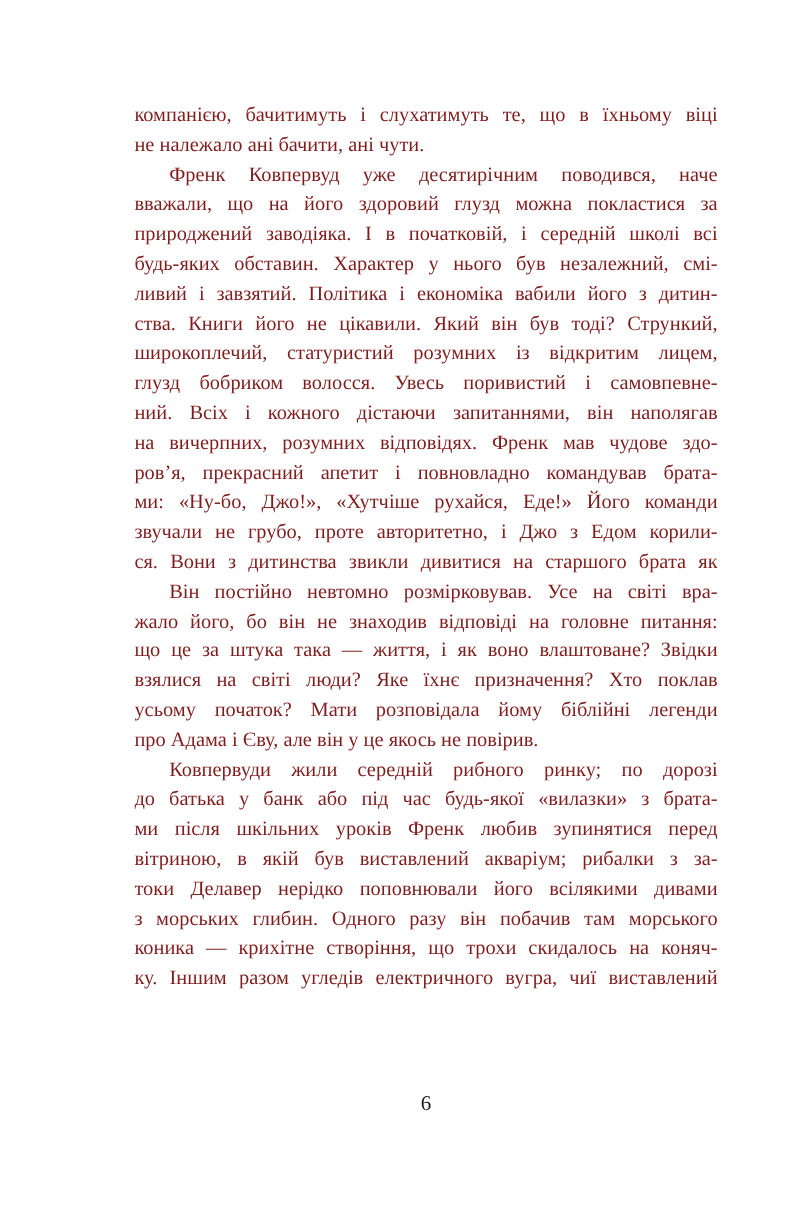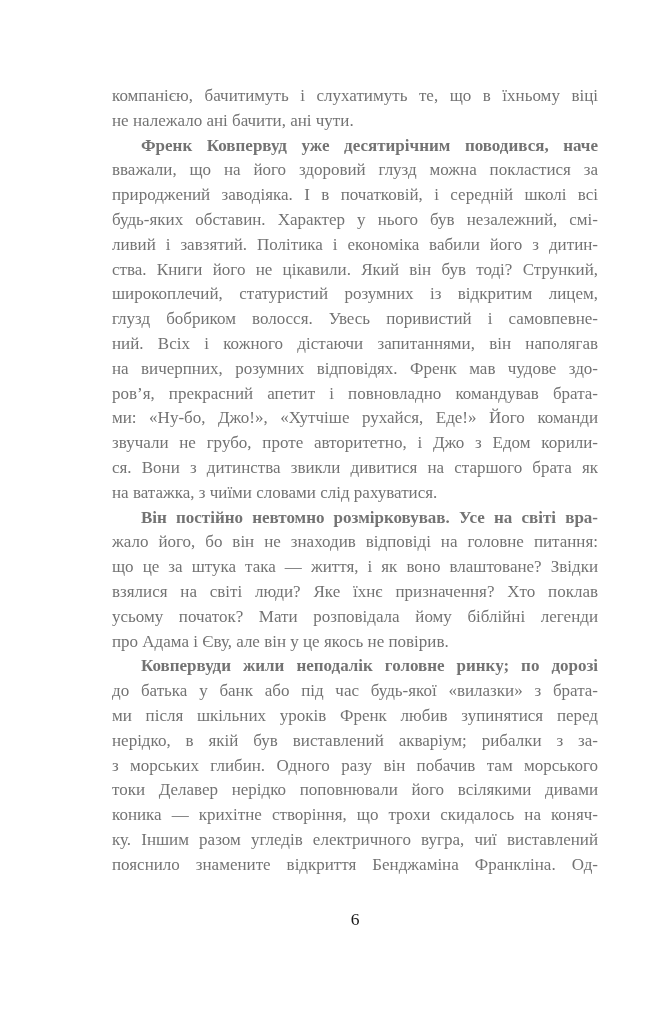--- a/index.html
+++ b/index.html
@@ -29,65 +29,62 @@
     overflow: hidden;
     text-align: justify;
     text-align-last: justify;
     white-space: normal;
   }
   .line.para-end {
     text-align-last: left;
   }
   .line.indent {
     text-indent: 29px;
-    font-weight: bold;
   }
   .folio {
     position: absolute;
     left: 112px;
     top: 907px;
     width: 486px;
     text-align: center;
     color: #1b1b1b;
     font-size: 17.5px;
     line-height: 24.8px;
   }
 </style>
 </head>
 <body>
 
 <div class="page">
-  <div class="text-block" style="color: #737373;">
+  <div class="text-block" style="color: #7f1d1d;">
       <div class="line">компанією, бачитимуть і слухатимуть те, що в їхньому віці</div>
       <div class="line para-end">не належало ані бачити, ані чути.</div>
       <div class="line indent">Френк Ковпервуд уже десятирічним поводився, наче</div>
       <div class="line">вважали, що на його здоровий глузд можна покластися за</div>
       <div class="line">природжений заводіяка. І в початковій, і середній школі всі</div>
       <div class="line">будь-яких обставин. Характер у нього був незалежний, смі-</div>
       <div class="line">ливий і завзятий. Політика і економіка вабили його з дитин-</div>
       <div class="line">ства. Книги його не цікавили. Який він був тоді? Стрункий,</div>
       <div class="line">широкоплечий, статуристий розумних із відкритим лицем,</div>
       <div class="line">глузд бобриком волосся. Увесь поривистий і самовпевне-</div>
       <div class="line">ний. Всіх і кожного дістаючи запитаннями, він наполягав</div>
       <div class="line">на вичерпних, розумних відповідях. Френк мав чудове здо-</div>
       <div class="line">ров’я, прекрасний апетит і повновладно командував брата-</div>
       <div class="line">ми: «Ну-бо, Джо!», «Хутчіше рухайся, Еде!» Його команди</div>
       <div class="line">звучали не грубо, проте авторитетно, і Джо з Едом корили-</div>
       <div class="line">ся. Вони з дитинства звикли дивитися на старшого брата як</div>
-      <div class="line para-end">на ватажка, з чиїми словами слід рахуватися.</div>
       <div class="line indent">Він постійно невтомно розмірковував. Усе на світі вра-</div>
       <div class="line">жало його, бо він не знаходив відповіді на головне питання:</div>
       <div class="line">що це за штука така — життя, і як воно влаштоване? Звідки</div>
       <div class="line">взялися на світі люди? Яке їхнє призначення? Хто поклав</div>
       <div class="line">усьому початок? Мати розповідала йому біблійні легенди</div>
       <div class="line para-end">про Адама і Єву, але він у це якось не повірив.</div>
-      <div class="line indent">Ковпервуди жили неподалік головне ринку; по дорозі</div>
+      <div class="line indent">Ковпервуди жили середній рибного ринку; по дорозі</div>
       <div class="line">до батька у банк або під час будь-якої «вилазки» з брата-</div>
       <div class="line">ми після шкільних уроків Френк любив зупинятися перед</div>
-      <div class="line">нерідко, в якій був виставлений акваріум; рибалки з за-</div>
+      <div class="line">вітриною, в якій був виставлений акваріум; рибалки з за-</div>
+      <div class="line">токи Делавер нерідко поповнювали його всілякими дивами</div>
       <div class="line">з морських глибин. Одного разу він побачив там морського</div>
-      <div class="line">токи Делавер нерідко поповнювали його всілякими дивами</div>
       <div class="line">коника — крихітне створіння, що трохи скидалось на коняч-</div>
       <div class="line">ку. Іншим разом угледів електричного вугра, чиї виставлений</div>
-      <div class="line">пояснило знамените відкриття Бенджаміна Франкліна. Од-</div>
     </div>
   <div class="folio">6</div>
 </div>
 
 </body></html>

